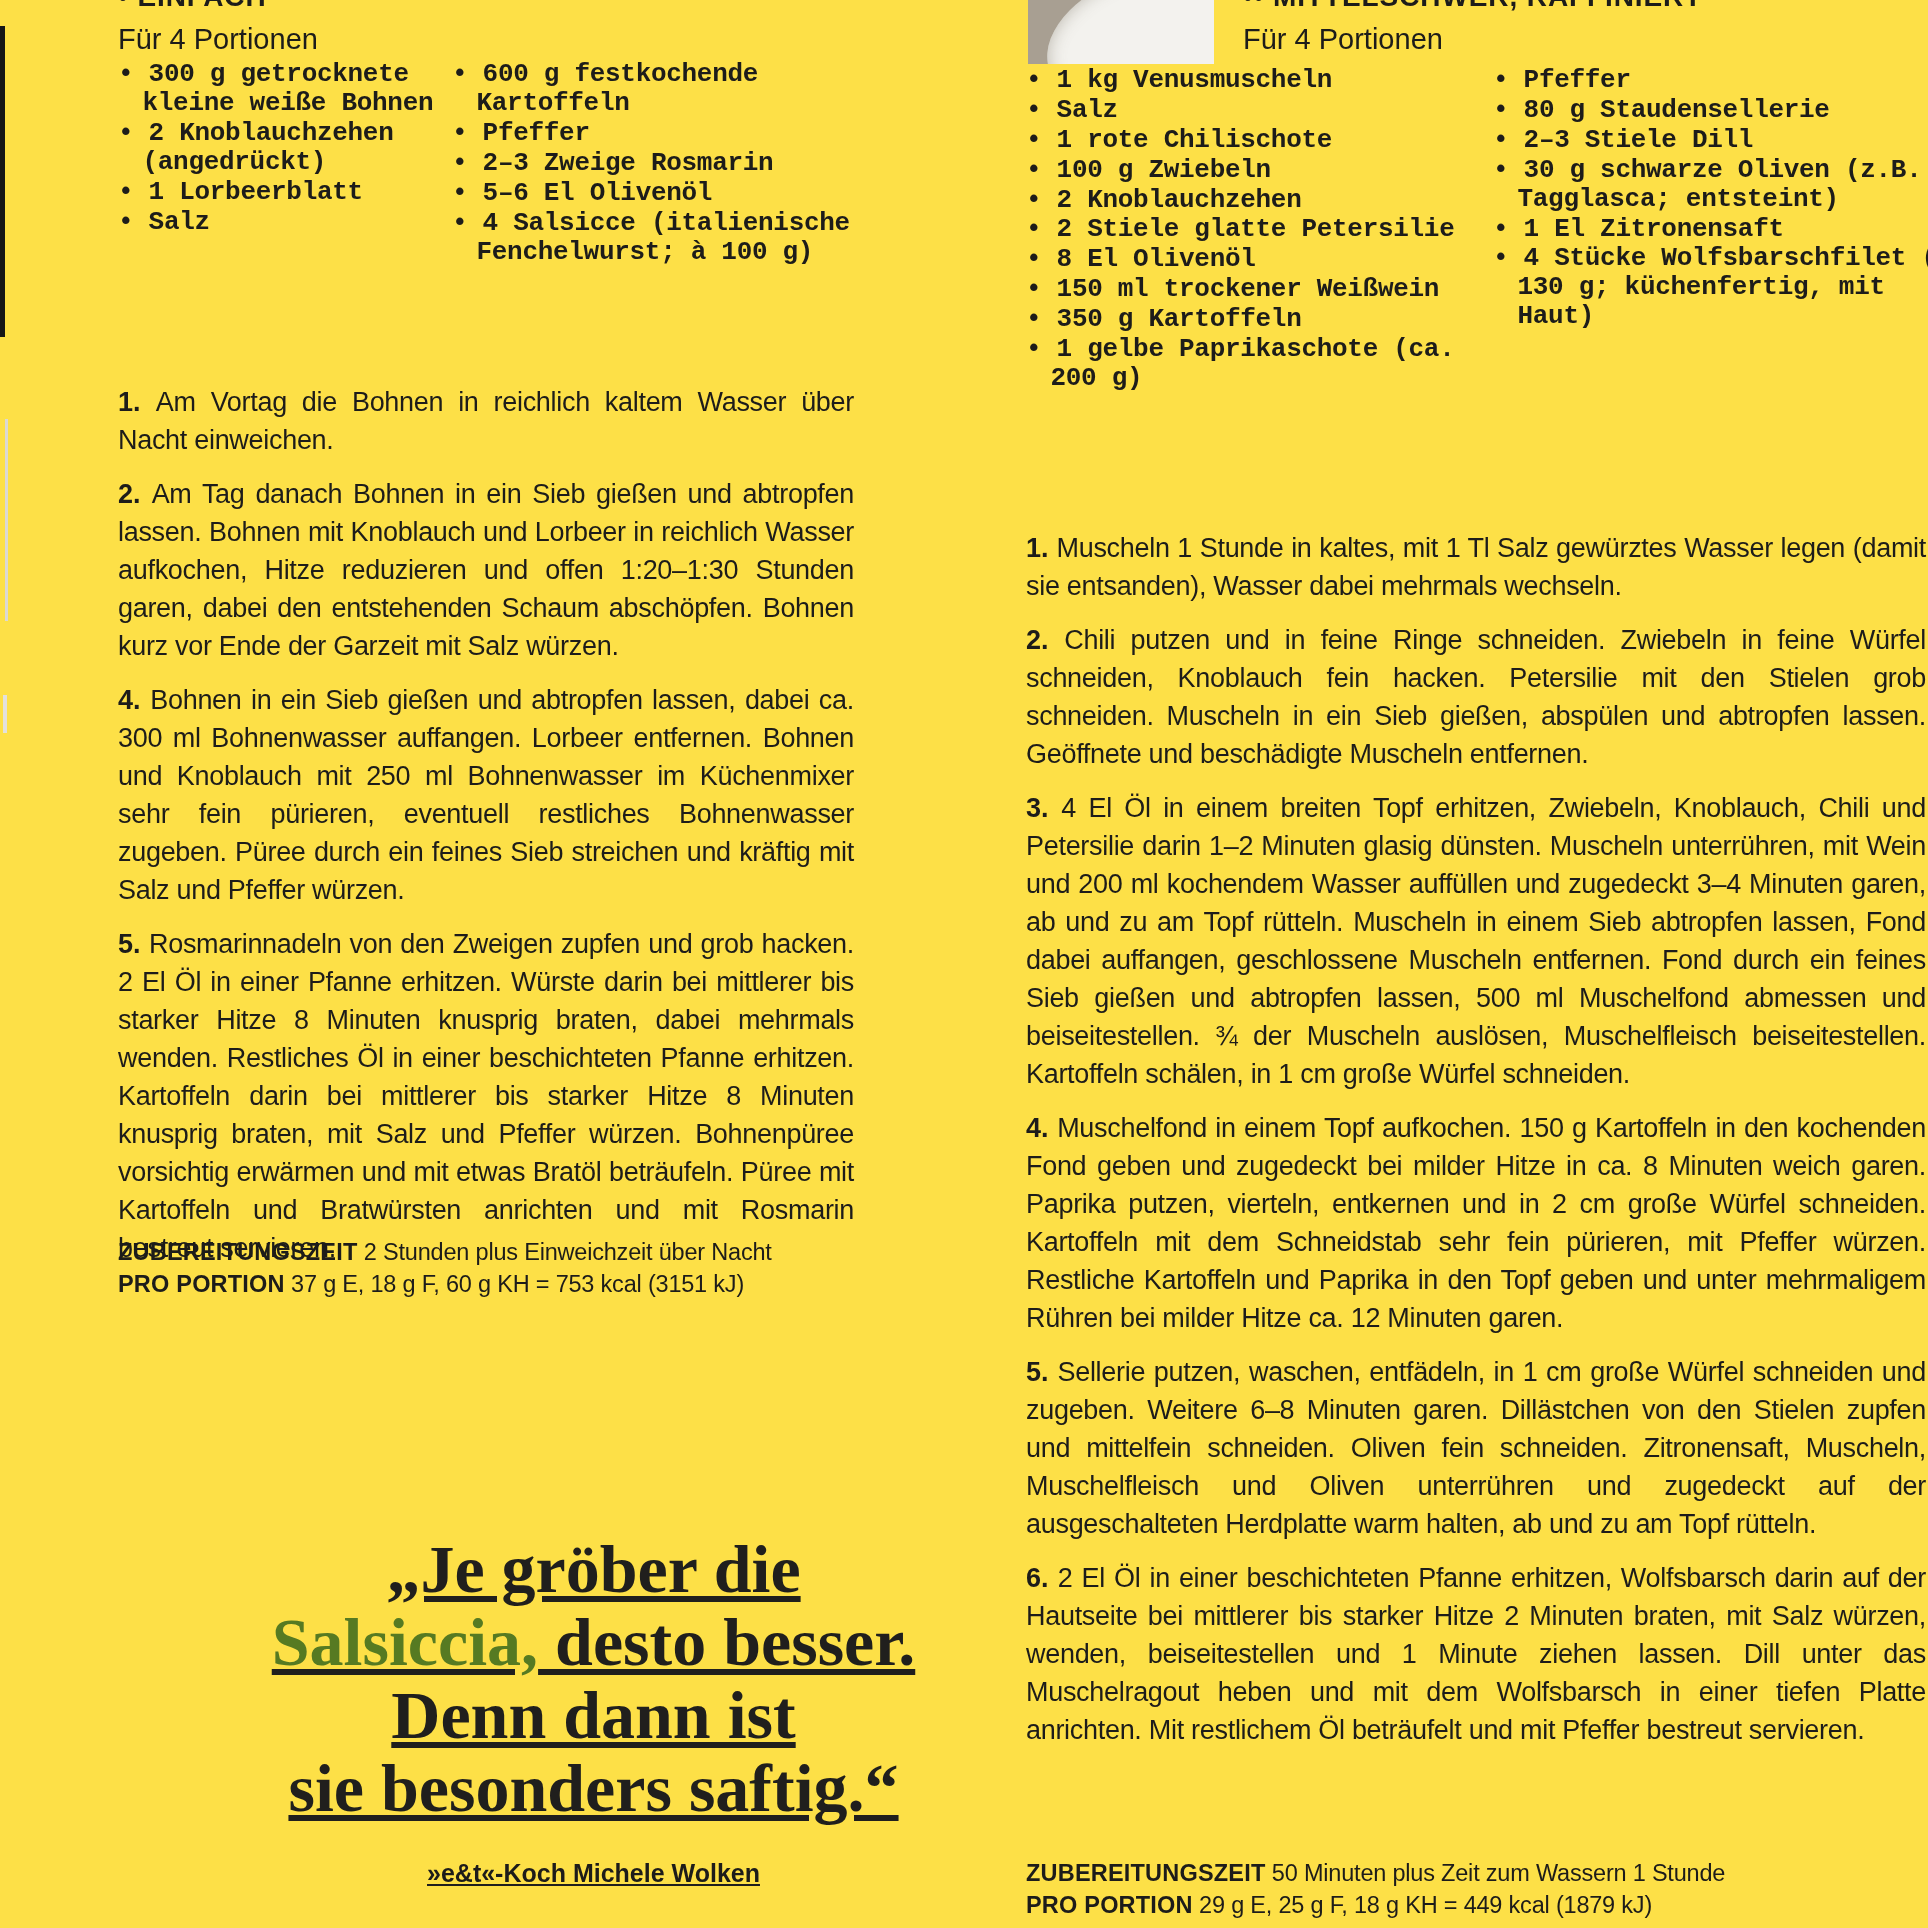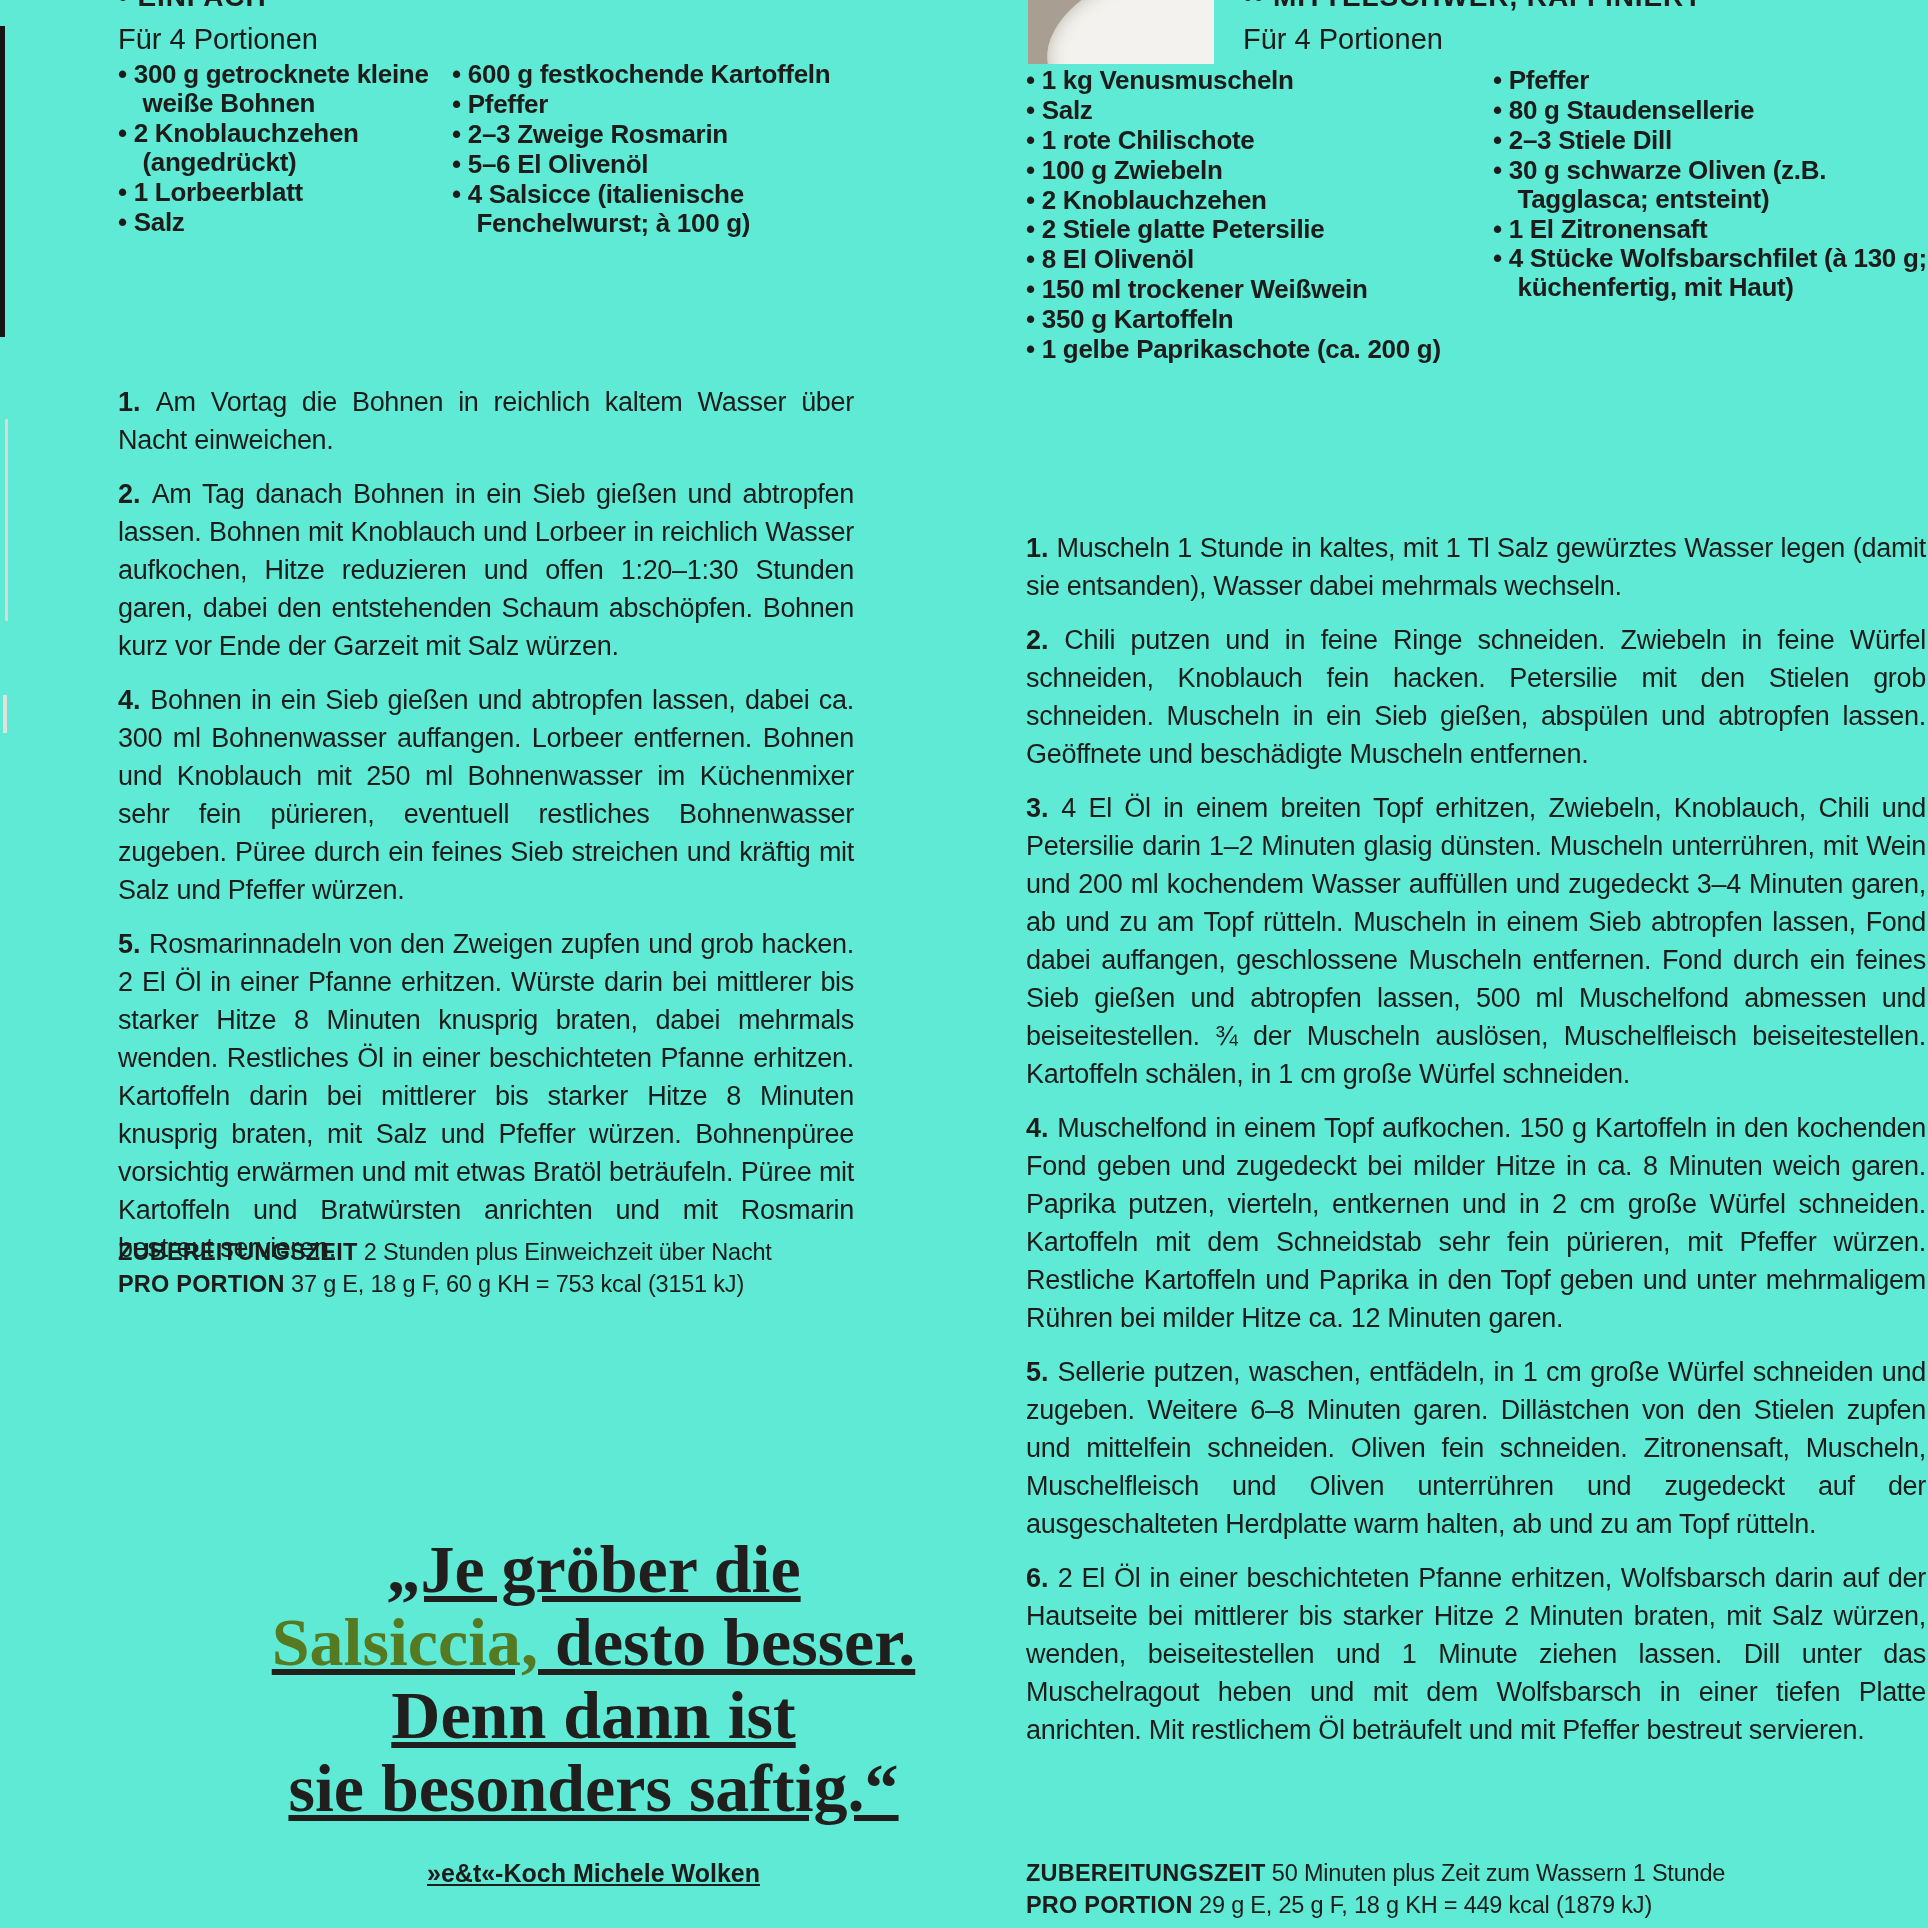--- a/index.html
+++ b/index.html
@@ -1,37 +1,37 @@
 <!DOCTYPE html>
 <html style="font-size:15px"><head>
 <meta charset="utf-8">
 <style>
   html,body{margin:0;padding:0;background:#ffffff;}
   .page{
     position:relative;
     width:1928px;height:1928px;
-    background:#5eead4;
+    background:#fde047;
     overflow:hidden;
     font-family:"Liberation Sans",sans-serif;
     color:#1d1c1a;
   }
   .col{position:absolute;top:0;}
   .col-left{left:118px;width:736px;}
   .col-right{left:1026px;width:900px;}
 
   .difficulty{
     position:absolute;top:-19px;left:0;
     font-size:28px;font-weight:bold;letter-spacing:0.9px;white-space:nowrap;
   }
   .col-right .difficulty{left:217px;}
 
   .servings{position:absolute;top:22.6px;left:0;font-size:29px;font-weight:normal;}
   .col-right .servings{left:217px;}
 
-  .ing-wrap{position:absolute;left:0;display:flex;}
+  .ing-wrap{position:absolute;left:0;display:flex;font-family:Liberation Mono, monospace;}
   .col-left .ing-wrap{top:60px;}
   .col-right .ing-wrap{top:66px;gap:29px;}
   .ing-col{margin:0;padding:0;list-style:none;}
   .col-left .ing-col.c1{width:334px;}
   .col-left .ing-col.c2{width:402px;}
   .col-right .ing-col.c1{width:438px;}
   .col-right .ing-col.c2{width:462px;}
   .ing-col li{
     font-size:26px;line-height:29px;font-weight:bold;
     padding-left:24.5px;text-indent:-24.5px;margin:0 0 0.9px 0;

